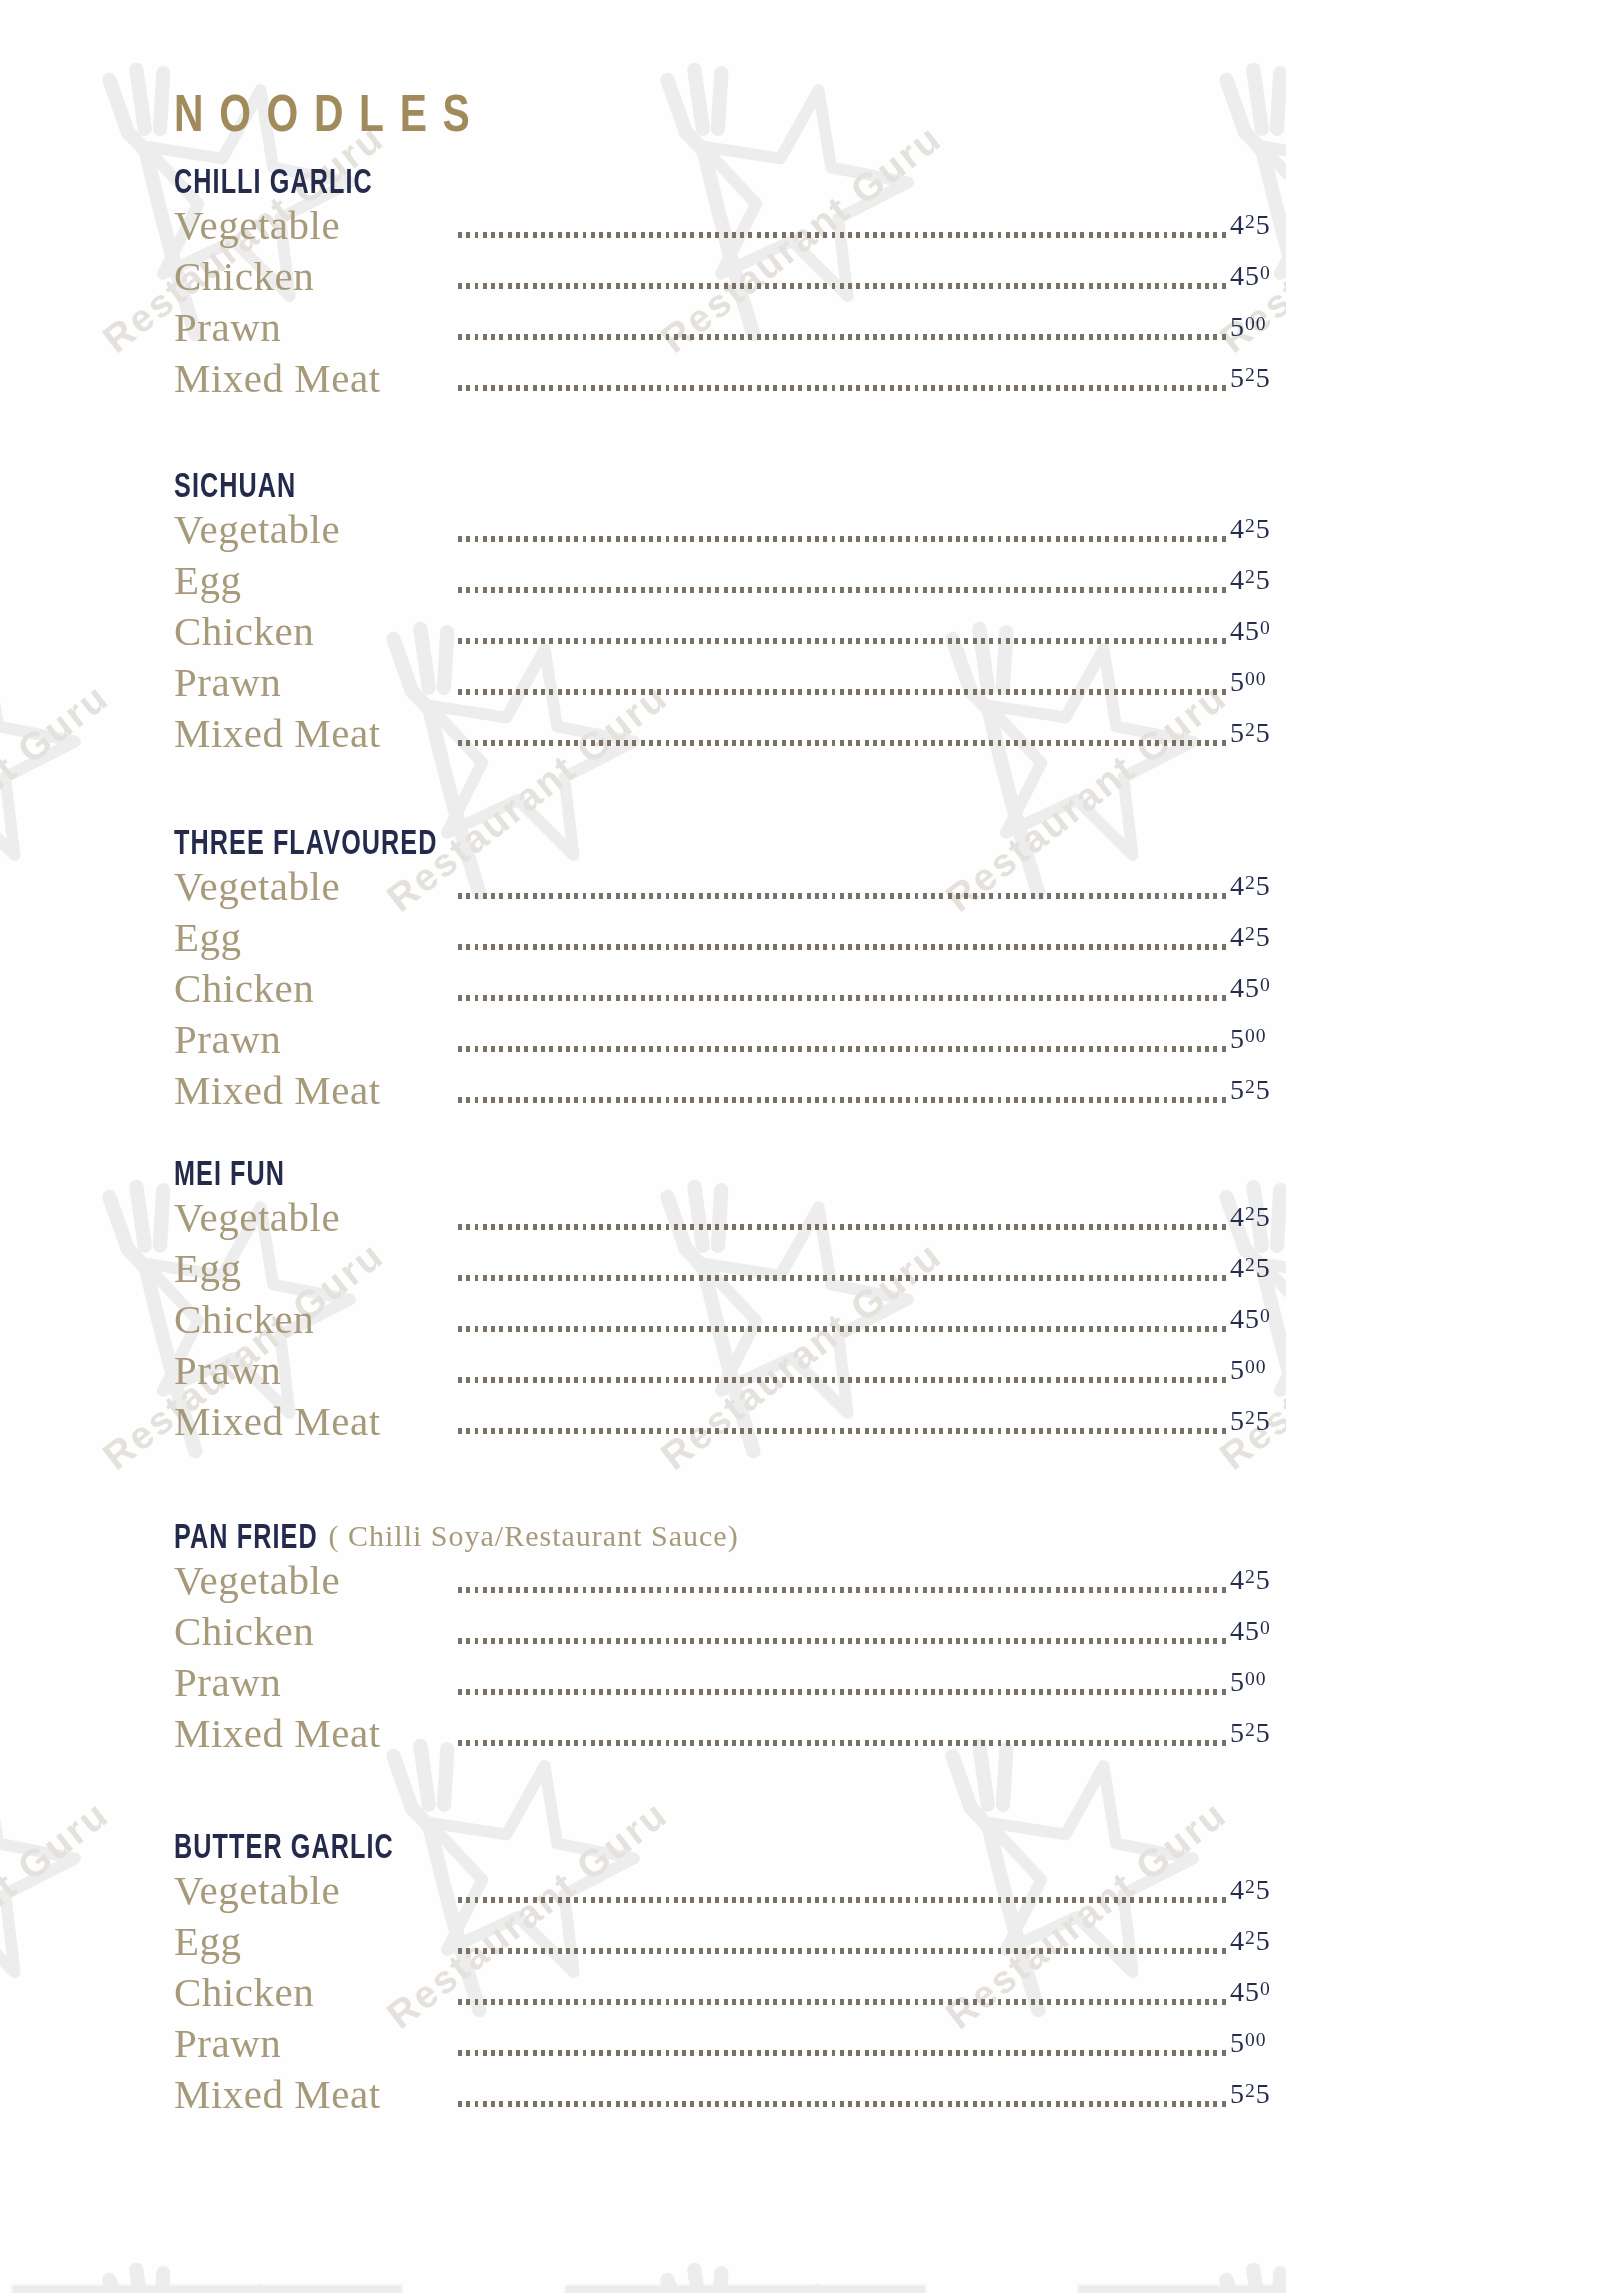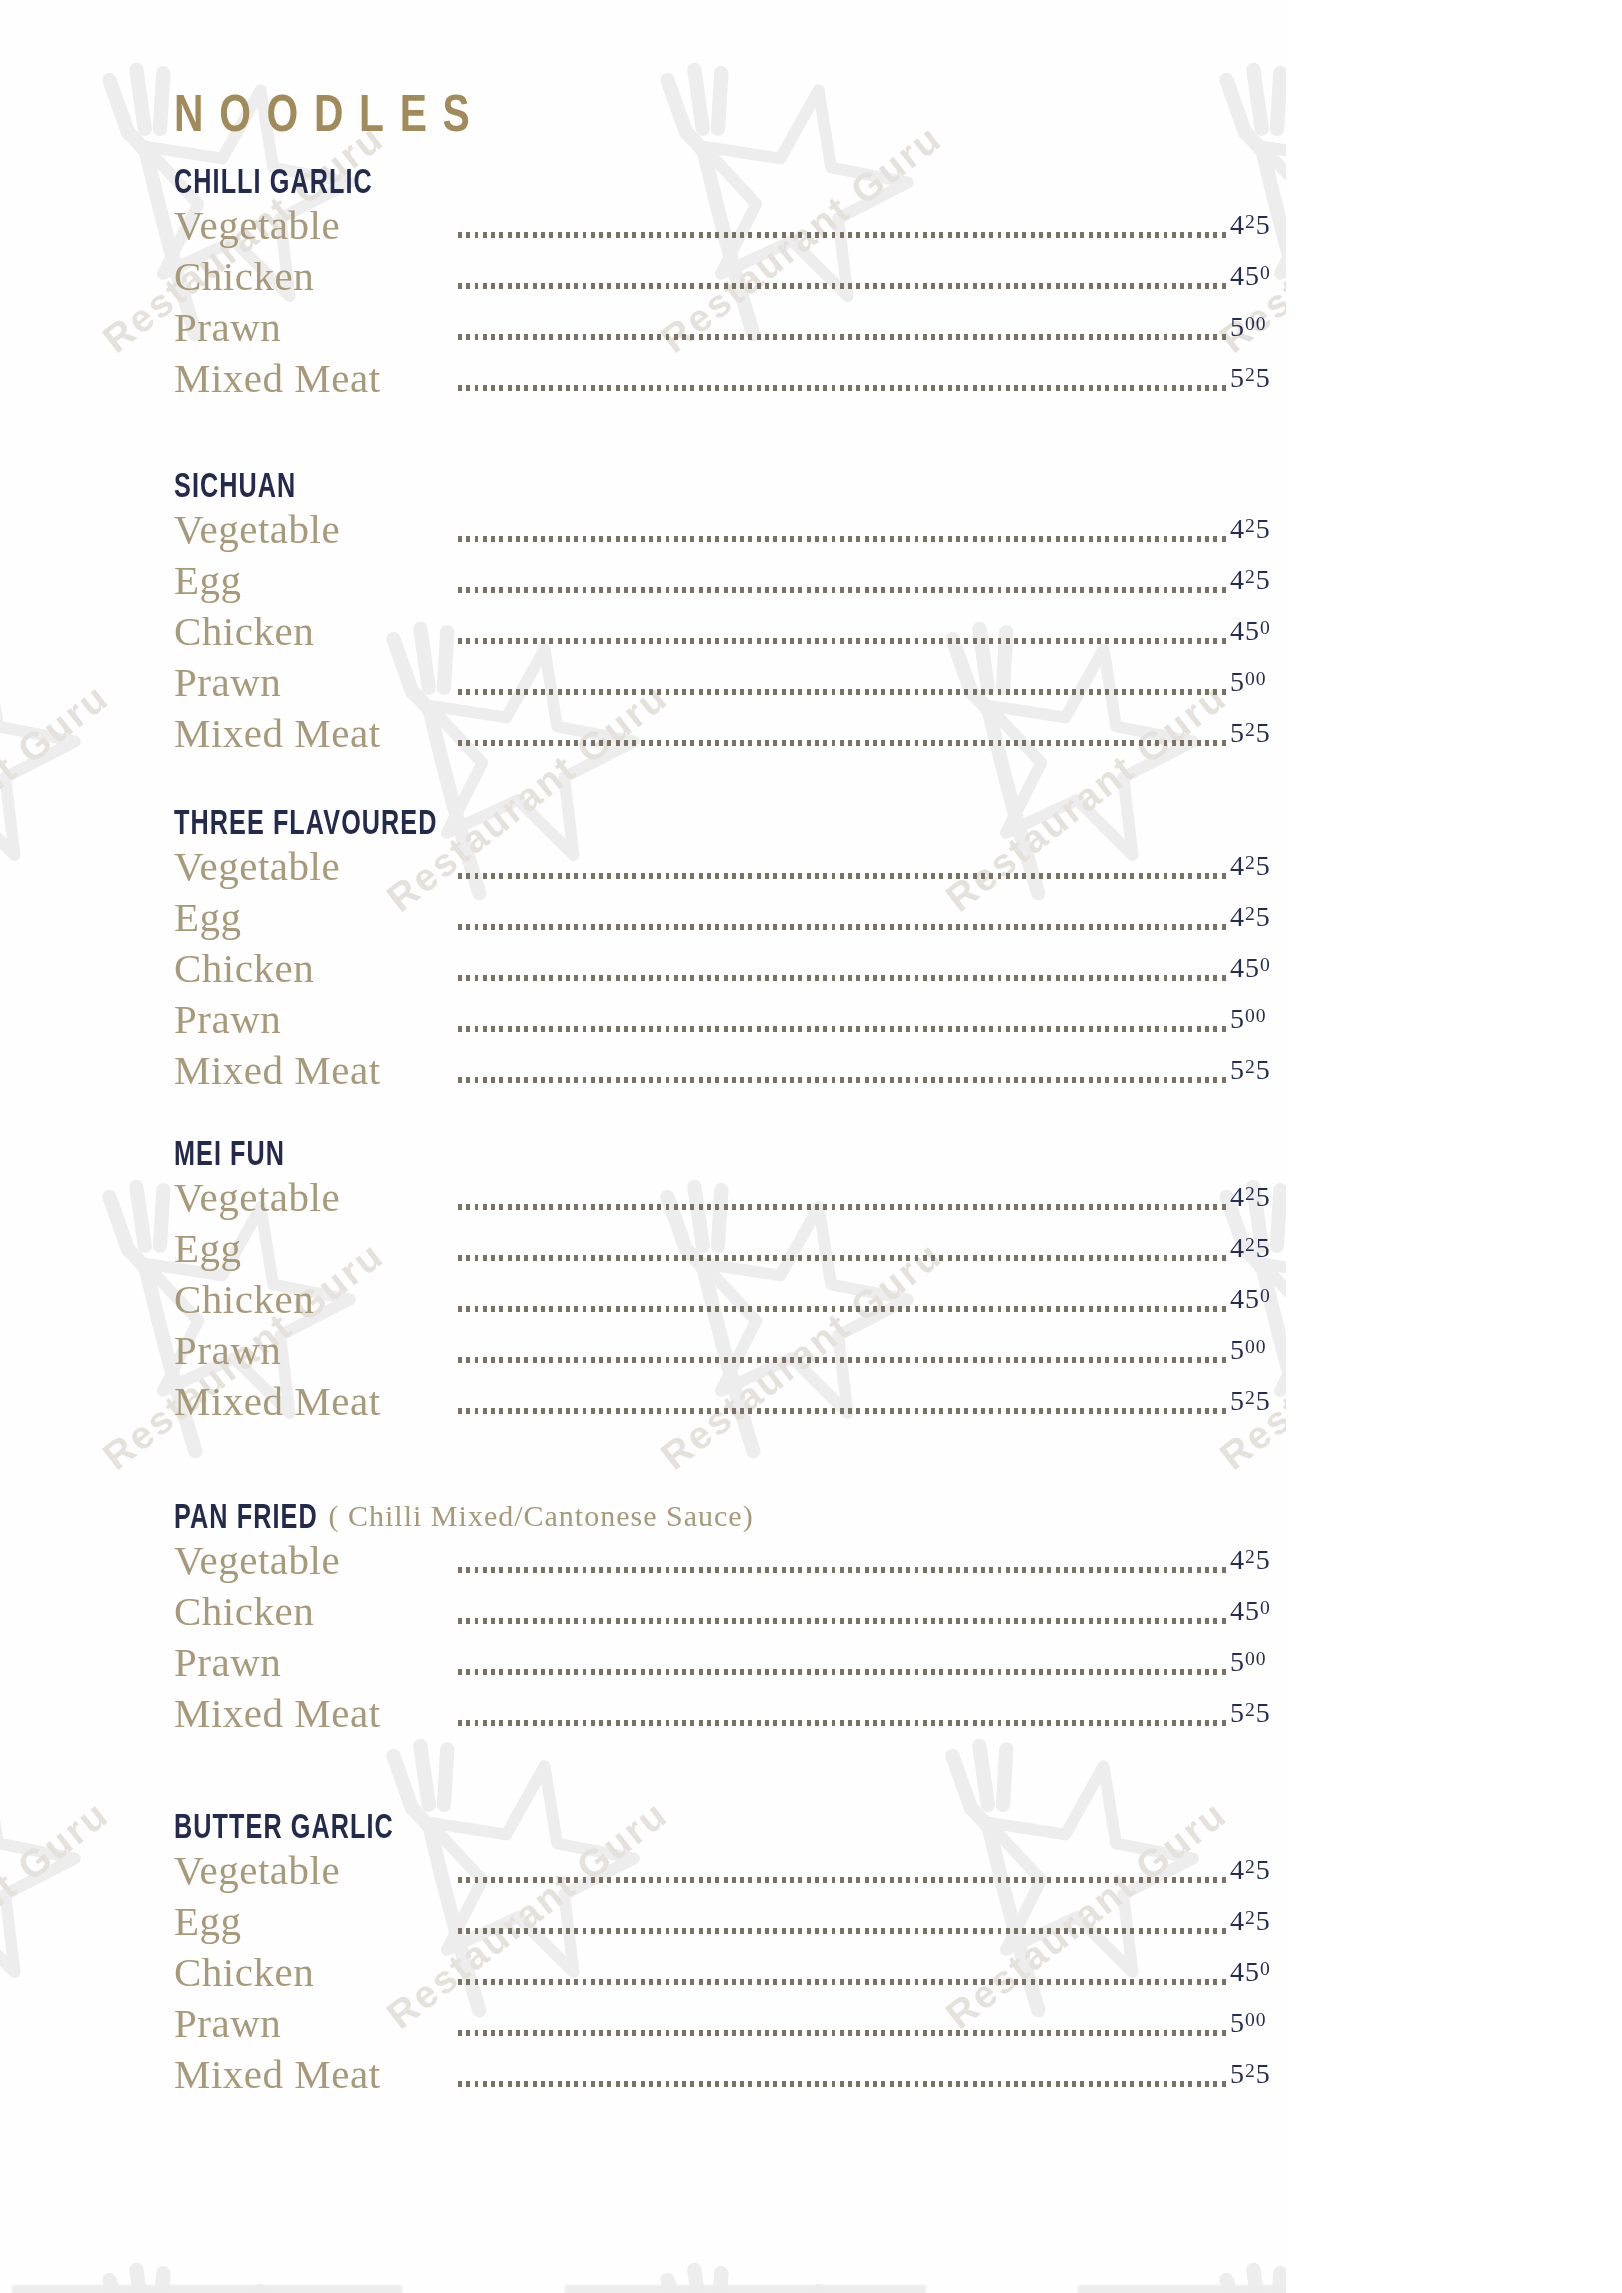--- a/index.html
+++ b/index.html
@@ -33,21 +33,21 @@
     font-family:"Liberation Sans", sans-serif;
     font-size:51px;line-height:55px;
     font-weight:700;
     color:var(--gold-title);
     letter-spacing:19.6px;
     white-space:nowrap;
   }
   h1.menu-title .squeeze{display:inline-block;transform:scaleX(0.80);transform-origin:left center;}
   .menu-section{margin:0;}
   .menu-section:nth-child(3){margin-top:61px;}
-  .menu-section:nth-child(4){margin-top:43px;}
+  .menu-section:nth-child(4){margin-top:63px;}
   .menu-section:nth-child(5){margin-top:37px;}
   .menu-section:nth-child(6){margin-top:69px;}
   .menu-section:nth-child(7){margin-top:67px;}
   h2.sec-head{
     margin:0;
     font-family:"Liberation Sans", sans-serif;
     font-size:35px;line-height:39px;
     font-weight:700;
     color:var(--navy);
     letter-spacing:1.5px;
@@ -294,21 +294,21 @@
   </div>
           <div class="row">
     <span class="item-name">Mixed Meat</span>
     <span class="leader"></span>
     <span class="price">5<span class="os">2</span>5</span>
   </div>
         </div>
   </section>
       <section class="menu-section">
     <h2 class="sec-head">
-      <span class="sec-name">PAN FRIED</span><span class="sec-note">( Chilli Mixed/Cantonese Sauce)</span>
+      <span class="sec-name">PAN FRIED</span><span class="sec-note">( Chilli Soya/Restaurant Sauce)</span>
     </h2>
     <div class="rows">
           <div class="row">
     <span class="item-name">Vegetable</span>
     <span class="leader"></span>
     <span class="price">4<span class="os">2</span>5</span>
   </div>
           <div class="row">
     <span class="item-name">Chicken</span>
     <span class="leader"></span>

